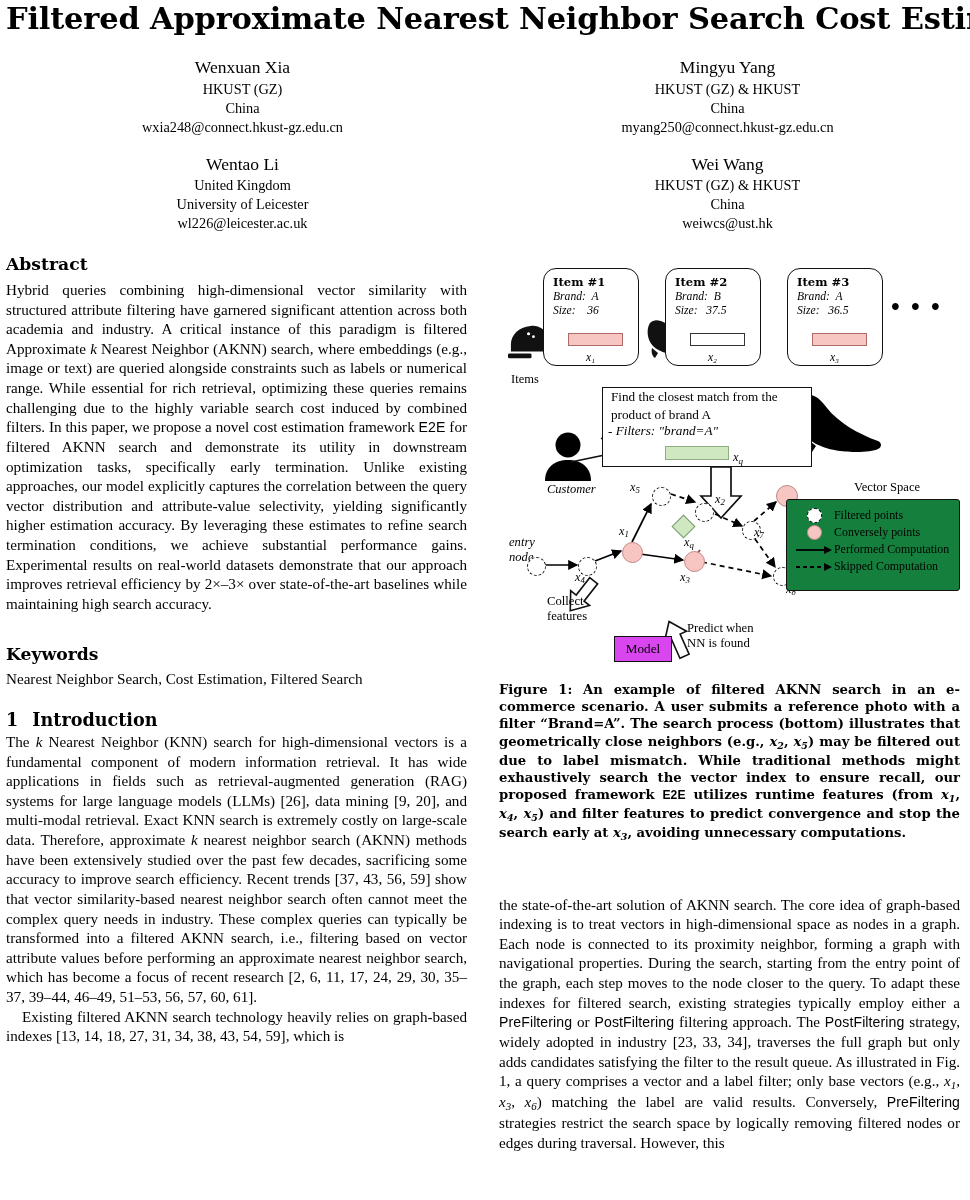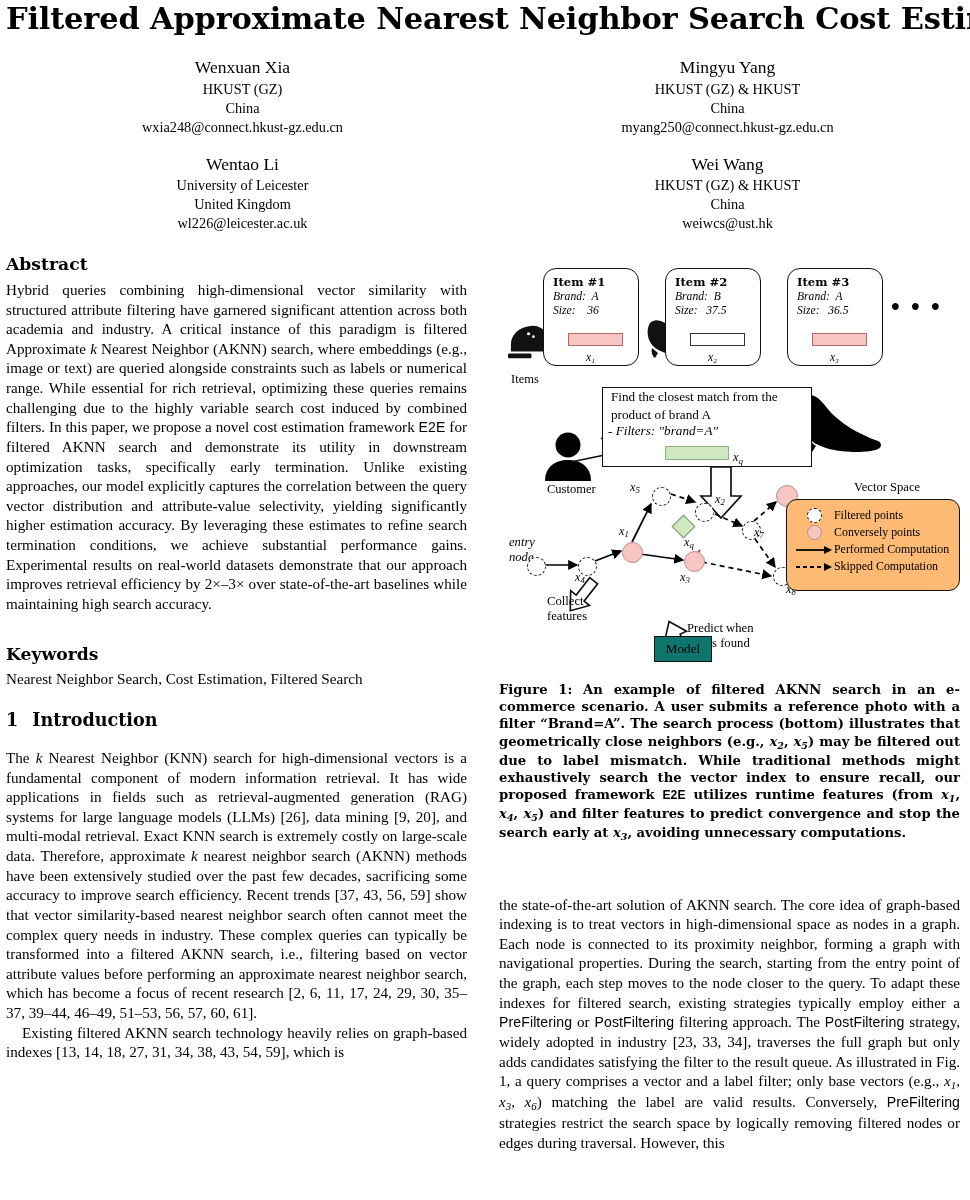--- a/index.html
+++ b/index.html
@@ -68,21 +68,21 @@
     font-family: "DejaVu Serif", "Liberation Serif", serif;
     font-weight: bold;
     font-size: 17.2px;
     margin: 0 0 5px 0;
     line-height: 1.2;
   }
   h2.sec-num {
     font-family: "DejaVu Serif", "Liberation Serif", serif;
     font-weight: bold;
     font-size: 17.6px;
-    margin: 0 0 18px 0;
+    margin: 0 0 2px 0;
     line-height: 1.2;
   }
   h2.sec-num .num { margin-right: 14px; }
 
   p.body {
     font-size: 15.15px;
     line-height: 1.295;
     text-align: justify;
     margin: 0;
     text-justify: inter-word;
@@ -172,27 +172,27 @@
     background: #cfe8c2;
     border: 1.2px solid #8fae81;
   }
   .query-vec-label {
     position: absolute;
     left: 130px;
     bottom: 1px;
     font-size: 12.5px;
     font-style: italic;
   }
-  .customer-label { position: absolute; font-size: 12.5px; }
+  .customer-label { position: absolute; font-size: 12.5px; font-style: italic; }
 
   .legend-box {
     position: absolute;
     border: 1.6px solid #111;
-    border-radius: 11px;
-    background: #fdba74;
+    border-radius: 3px;
+    background: #15803d;
     z-index: 4;
   }
   .legend-row {
     display: flex;
     align-items: center;
     font-size: 11.9px;
     height: 17px;
     margin-left: 7px;
   }
   .legend-sym { width: 40px; display: flex; align-items: center; justify-content: center; }
@@ -231,25 +231,24 @@
   }
   .entry-node-label {
     position: absolute;
     font-size: 12.6px;
     font-style: italic;
     line-height: 1.16;
   }
   .model-box {
     position: absolute;
     border: 1.7px solid #111;
-    background: #0f766e;
+    background: #d946ef;
     font-size: 13.2px;
     text-align: center;
     z-index: 4;
-    margin-left: 40px;
   }
   .fig-text { position: absolute; font-size: 12.7px; line-height: 1.18; }
 
   .caption {
     font-family: "DejaVu Serif", "Liberation Serif", serif;
     font-weight: bold;
     font-size: 13.2px;
     line-height: 1.295;
     text-align: justify;
     margin: 0;
@@ -274,22 +273,22 @@
       <div class="author-name">Mingyu Yang</div>
       <div class="author-line">HKUST (GZ) &amp; HKUST</div>
       <div class="author-line">China</div>
       <div class="author-line">myang250@connect.hkust-gz.edu.cn</div>
     </div>
   </div>
 
   <div class="authors" style="margin-top:16px">
     <div class="author-col">
       <div class="author-name">Wentao Li</div>
+      <div class="author-line">United Kingdom</div>
       <div class="author-line">University of Leicester</div>
-      <div class="author-line">United Kingdom</div>
       <div class="author-line">wl226@leicester.ac.uk</div>
     </div>
     <div class="author-col">
       <div class="author-name">Wei Wang</div>
       <div class="author-line">HKUST (GZ) &amp; HKUST</div>
       <div class="author-line">China</div>
       <div class="author-line">weiwcs@ust.hk</div>
     </div>
   </div>
 

